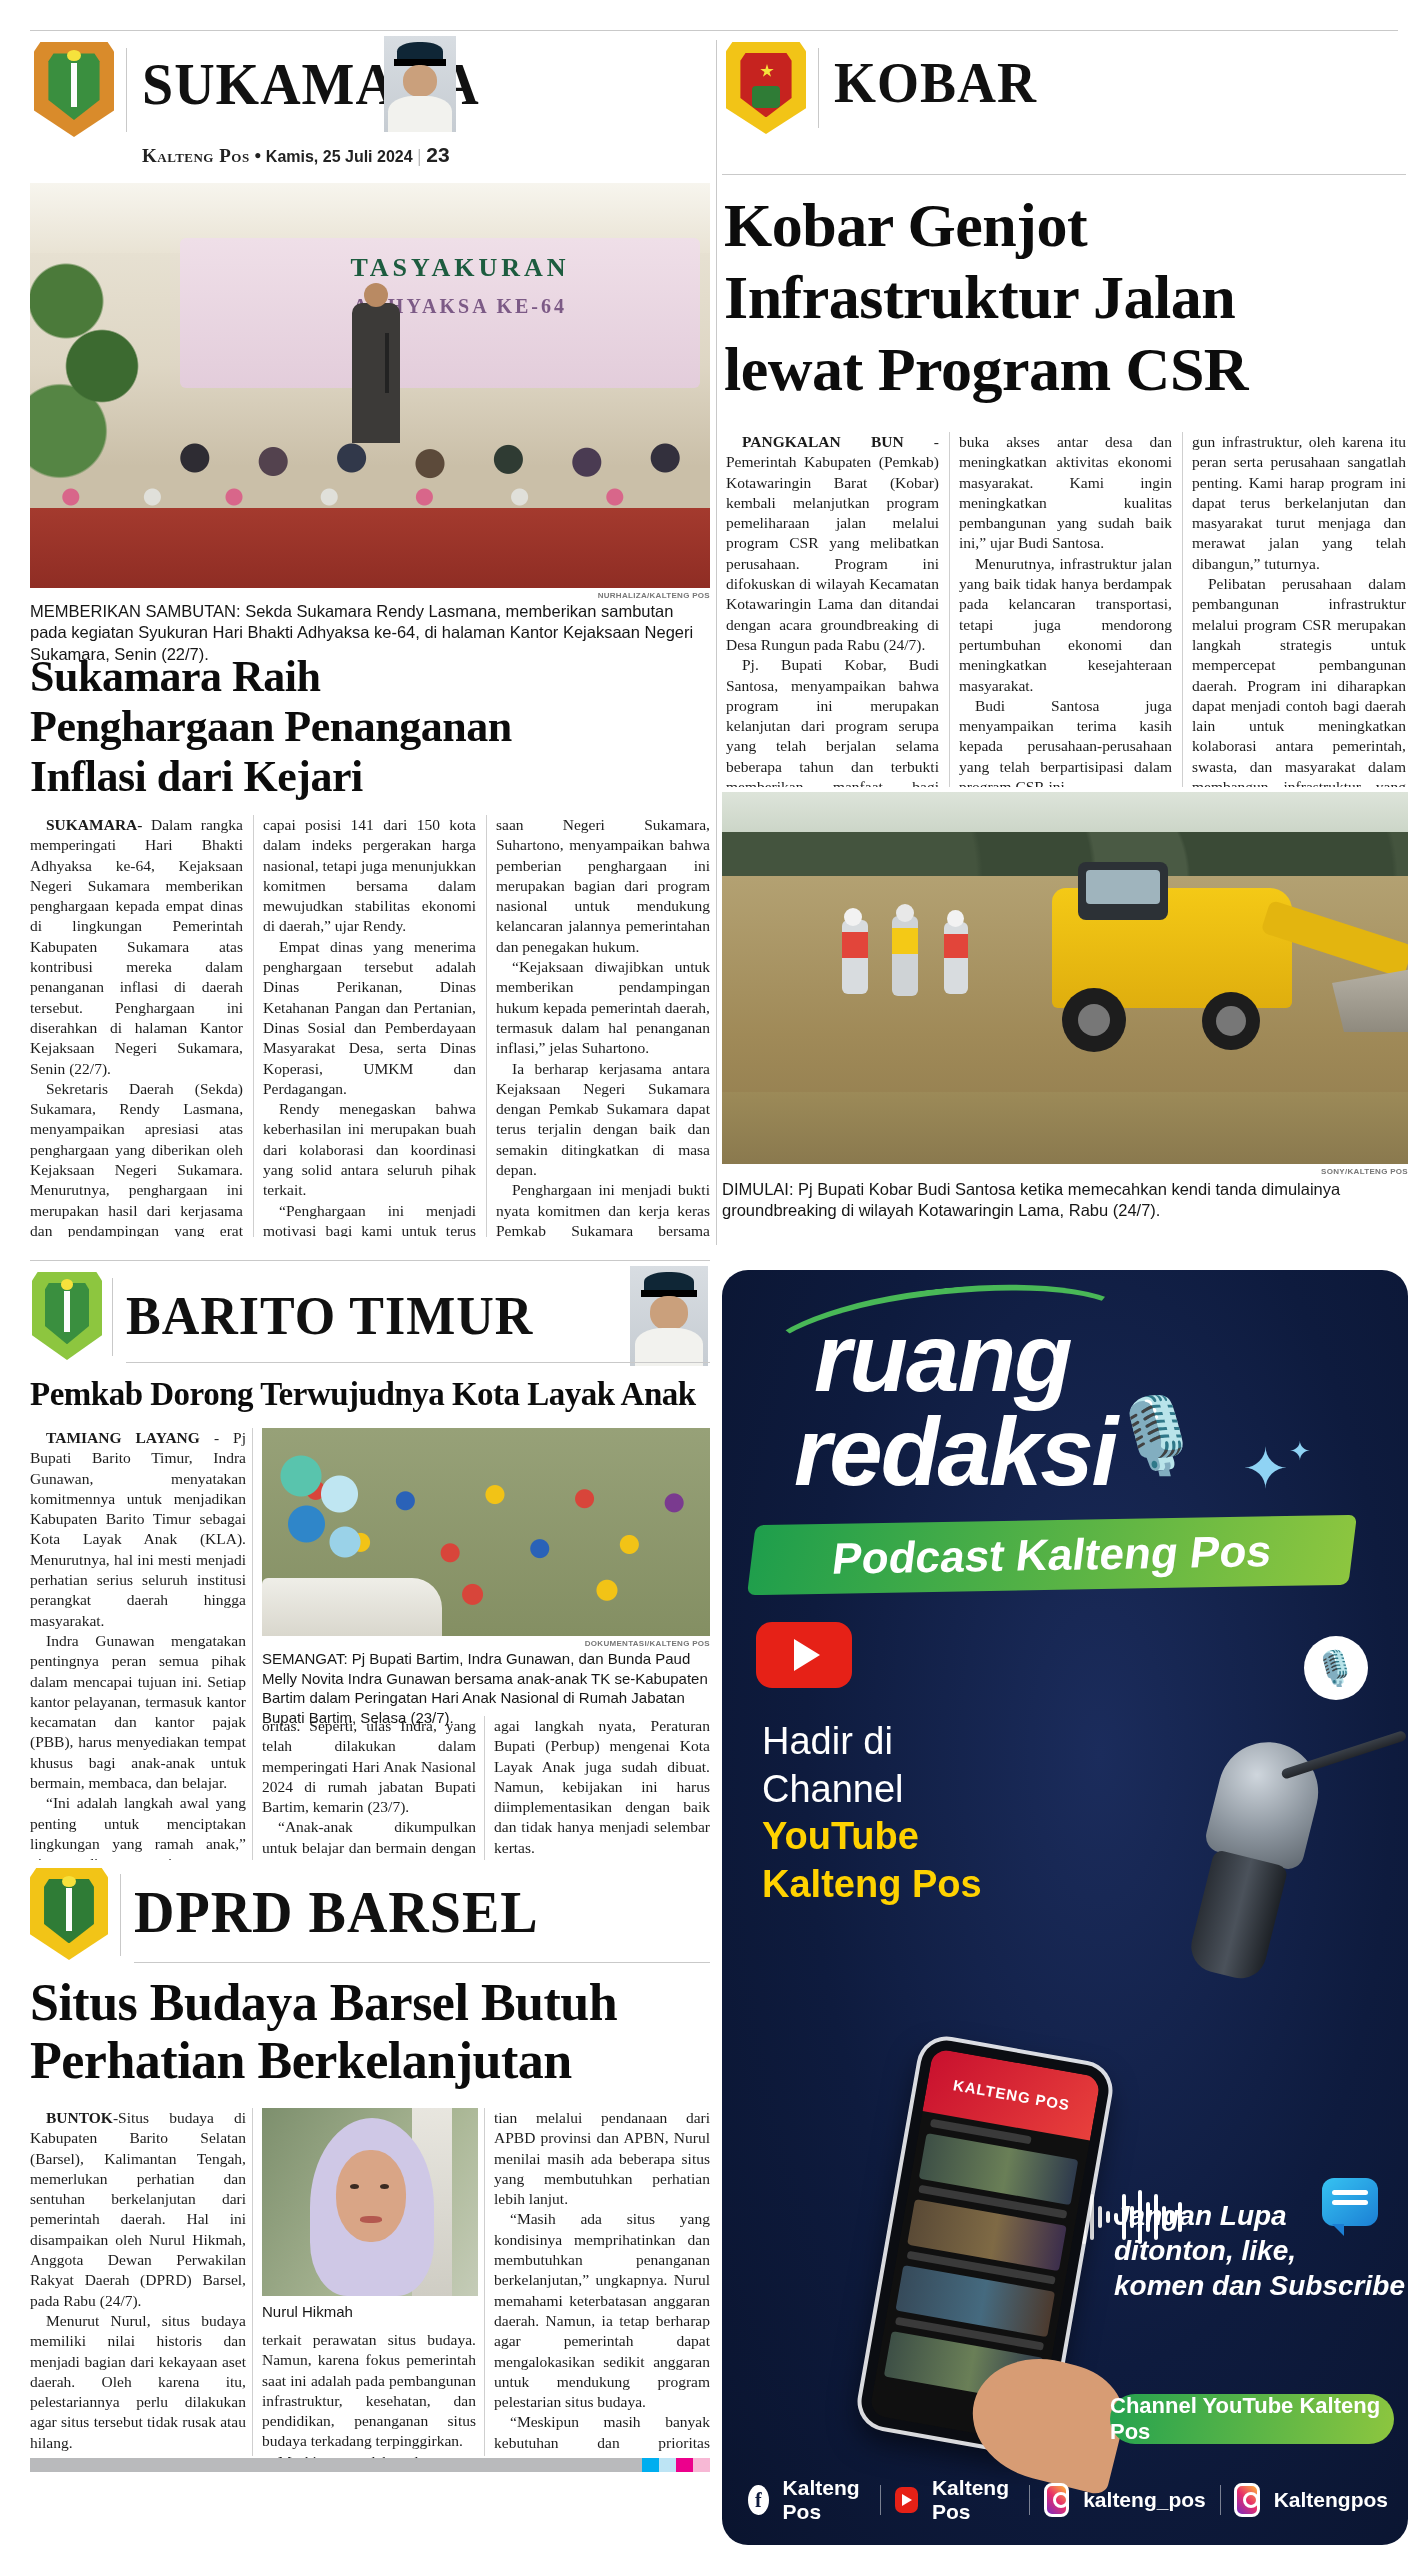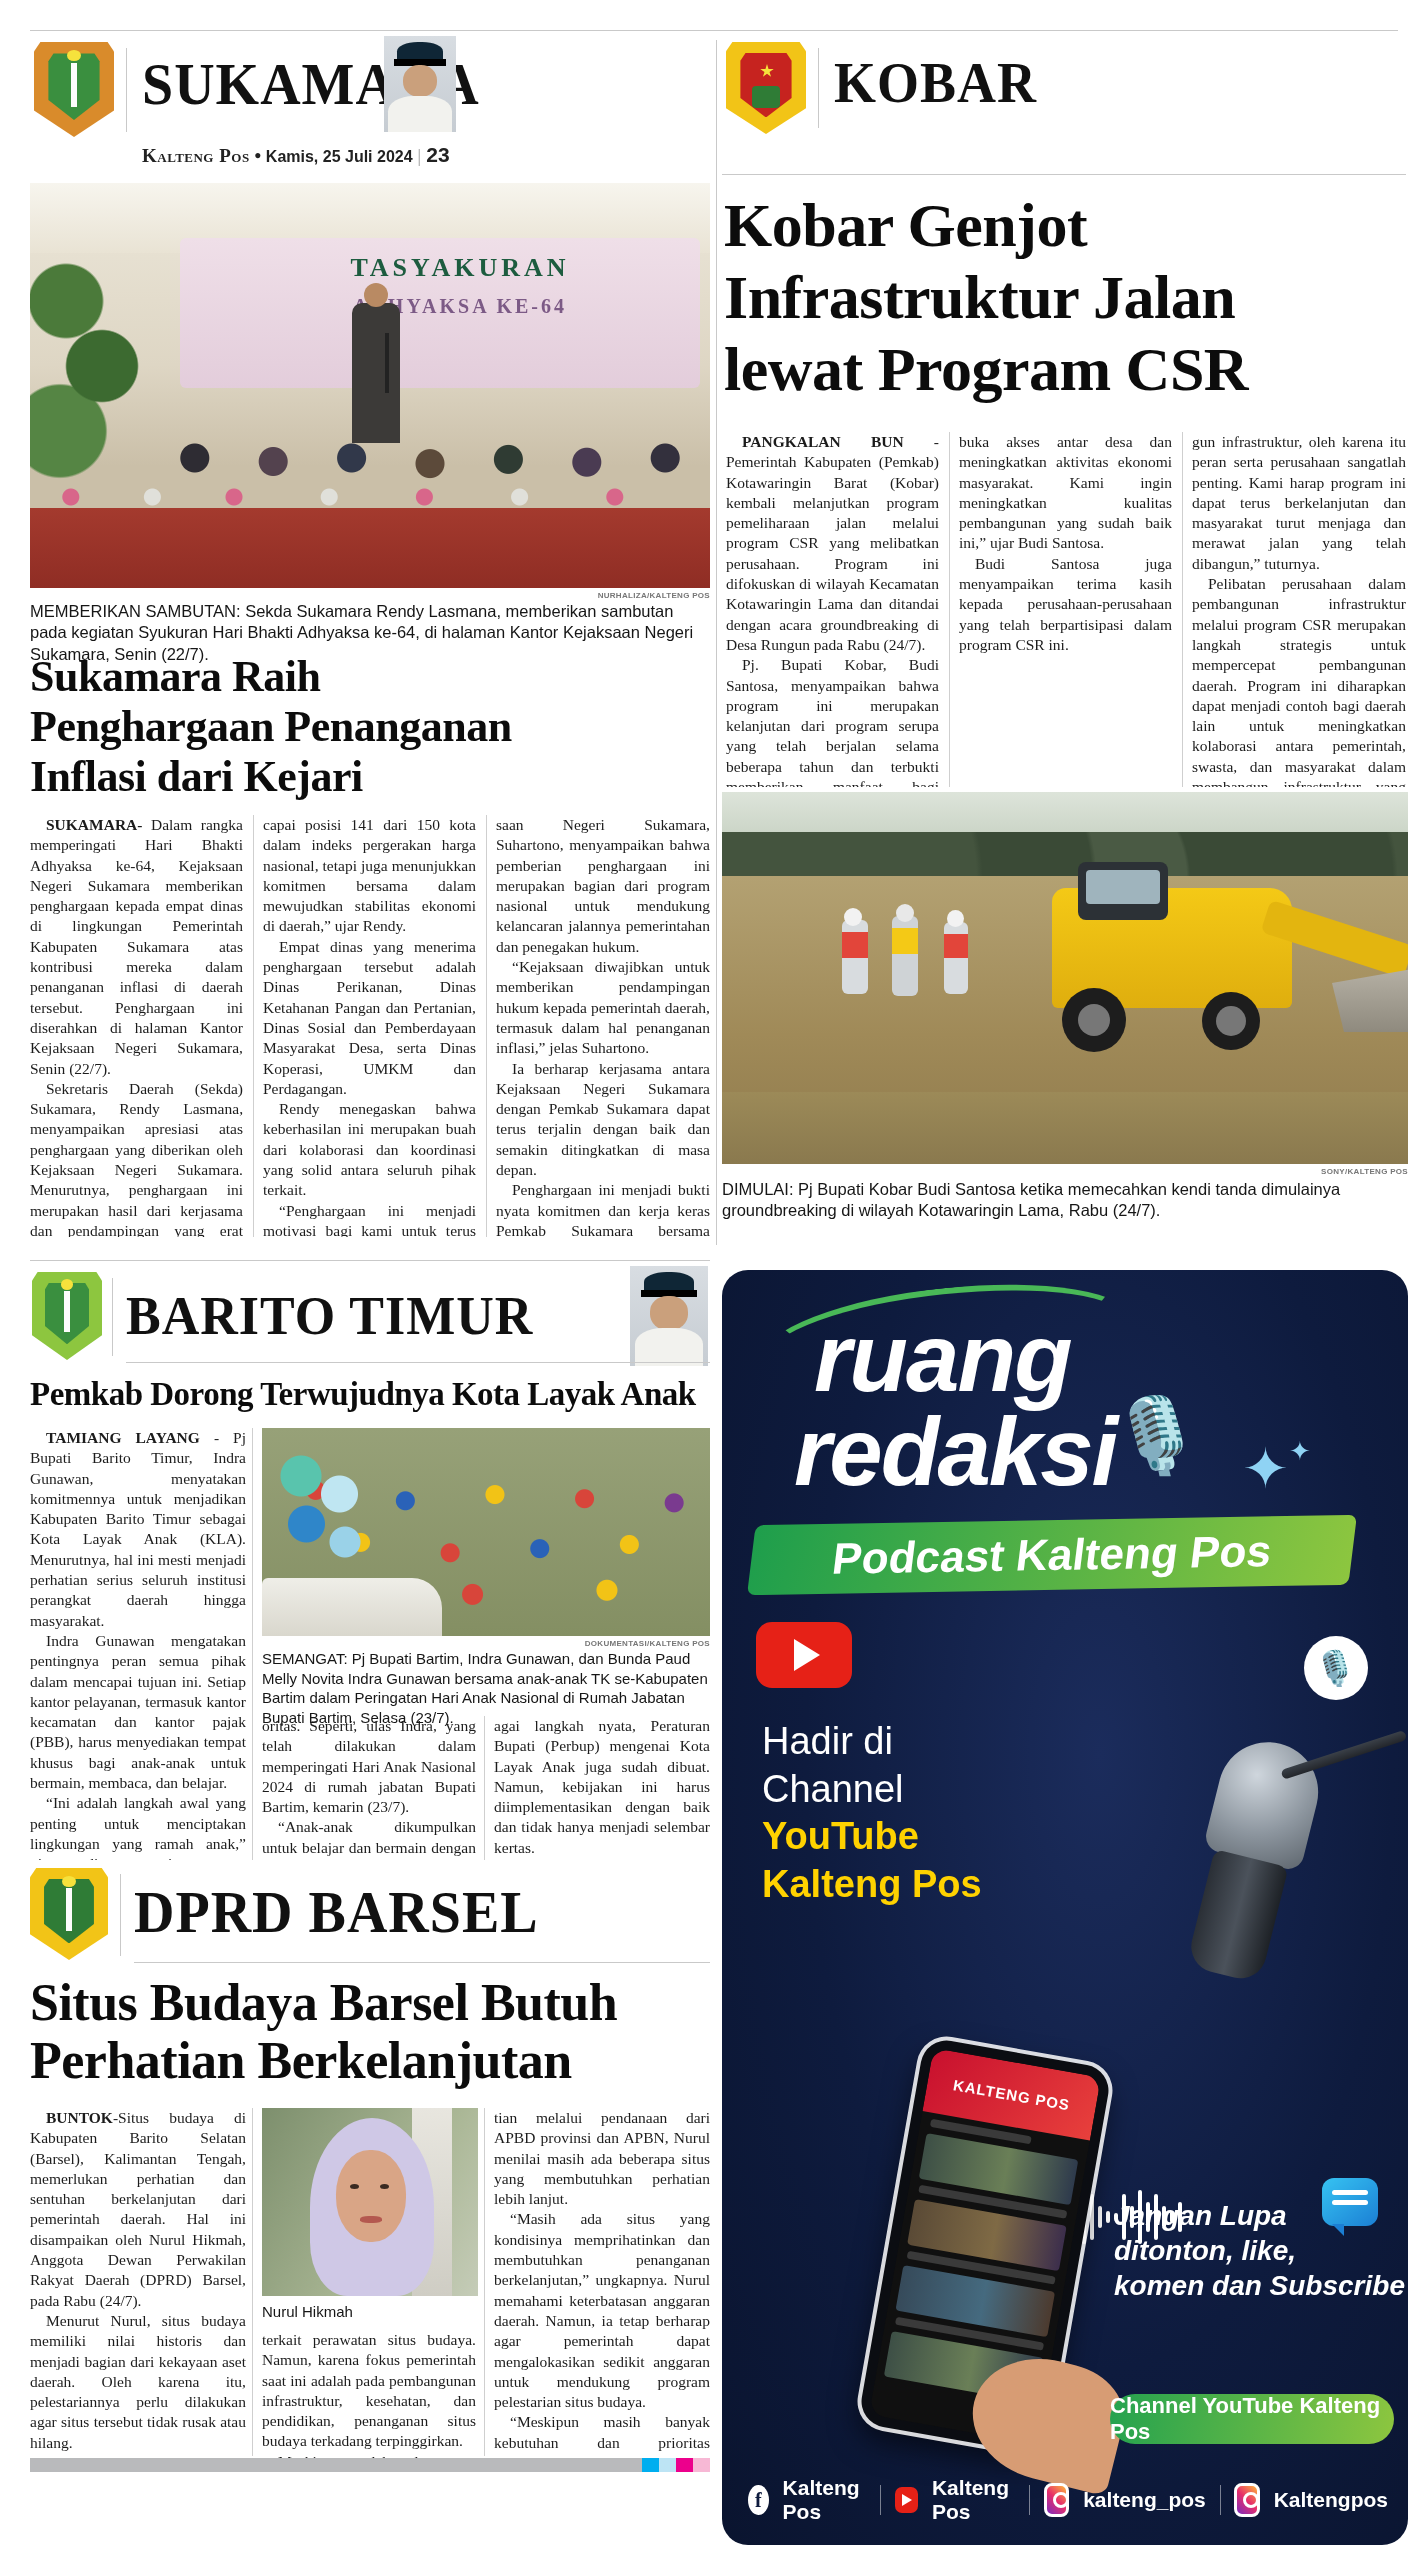--- a/index.html
+++ b/index.html
@@ -185,20 +185,21 @@
   </div>
 
   <div class="col" style="left:726px;top:432px;width:213px;height:355px;">
     <p><span class="lead">PANGKALAN BUN</span><span> - Pemerintah Kabupaten (Pemkab) Kotawaringin Barat (Kobar) kembali melanjutkan program pemeliharaan jalan melalui program CSR yang melibatkan perusahaan. Program ini difokuskan di wilayah Kecamatan Kotawaringin Lama dan ditandai dengan acara groundbreaking di Desa Rungun pada Rabu (24/7).</span></p>
     <p>Pj. Bupati Kobar, Budi Santosa, menyampaikan bahwa program ini merupakan kelanjutan dari program serupa yang telah berjalan selama beberapa tahun dan terbukti memberikan manfaat bagi masyarakat.</p>
 
   </div>
   <div class="colrule" style="left:949px;top:432px;height:355px;"></div>
   <div class="col" style="left:959px;top:432px;width:213px;height:355px;">
     <p style="text-indent:0;">buka akses antar desa dan meningkatkan aktivitas ekonomi masyarakat. Kami ingin meningkatkan kualitas pembangunan yang sudah baik ini,” ujar Budi Santosa.</p>
+    <p>Menurutnya, infrastruktur jalan yang baik tidak hanya berdampak pada kelancaran transportasi, tetapi juga mendorong pertumbuhan ekonomi dan meningkatkan kesejahteraan masyarakat.</p>
     <p>Budi Santosa juga menyampaikan terima kasih kepada perusahaan-perusahaan yang telah berpartisipasi dalam program CSR ini.</p>
 
   </div>
   <div class="colrule" style="left:1182px;top:432px;height:355px;"></div>
   <div class="col" style="left:1192px;top:432px;width:214px;height:355px;">
     <p style="text-indent:0;">gun infrastruktur, oleh karena itu peran serta perusahaan sangatlah penting. Kami harap program ini dapat terus berkelanjutan dan masyarakat turut menjaga dan merawat jalan yang telah dibangun,” tuturnya.</p>
     <p>Pelibatan perusahaan dalam pembangunan infrastruktur melalui program CSR merupakan langkah strategis untuk mempercepat pembangunan daerah. Program ini diharapkan dapat menjadi contoh bagi daerah lain untuk meningkatkan kolaborasi antara pemerintah, swasta, dan masyarakat dalam membangun infrastruktur yang berkualitas dan berkelanjutan.(son)</p>
   </div>
 
   <div class="photo" style="left:722px;top:792px;width:686px;height:372px;">

